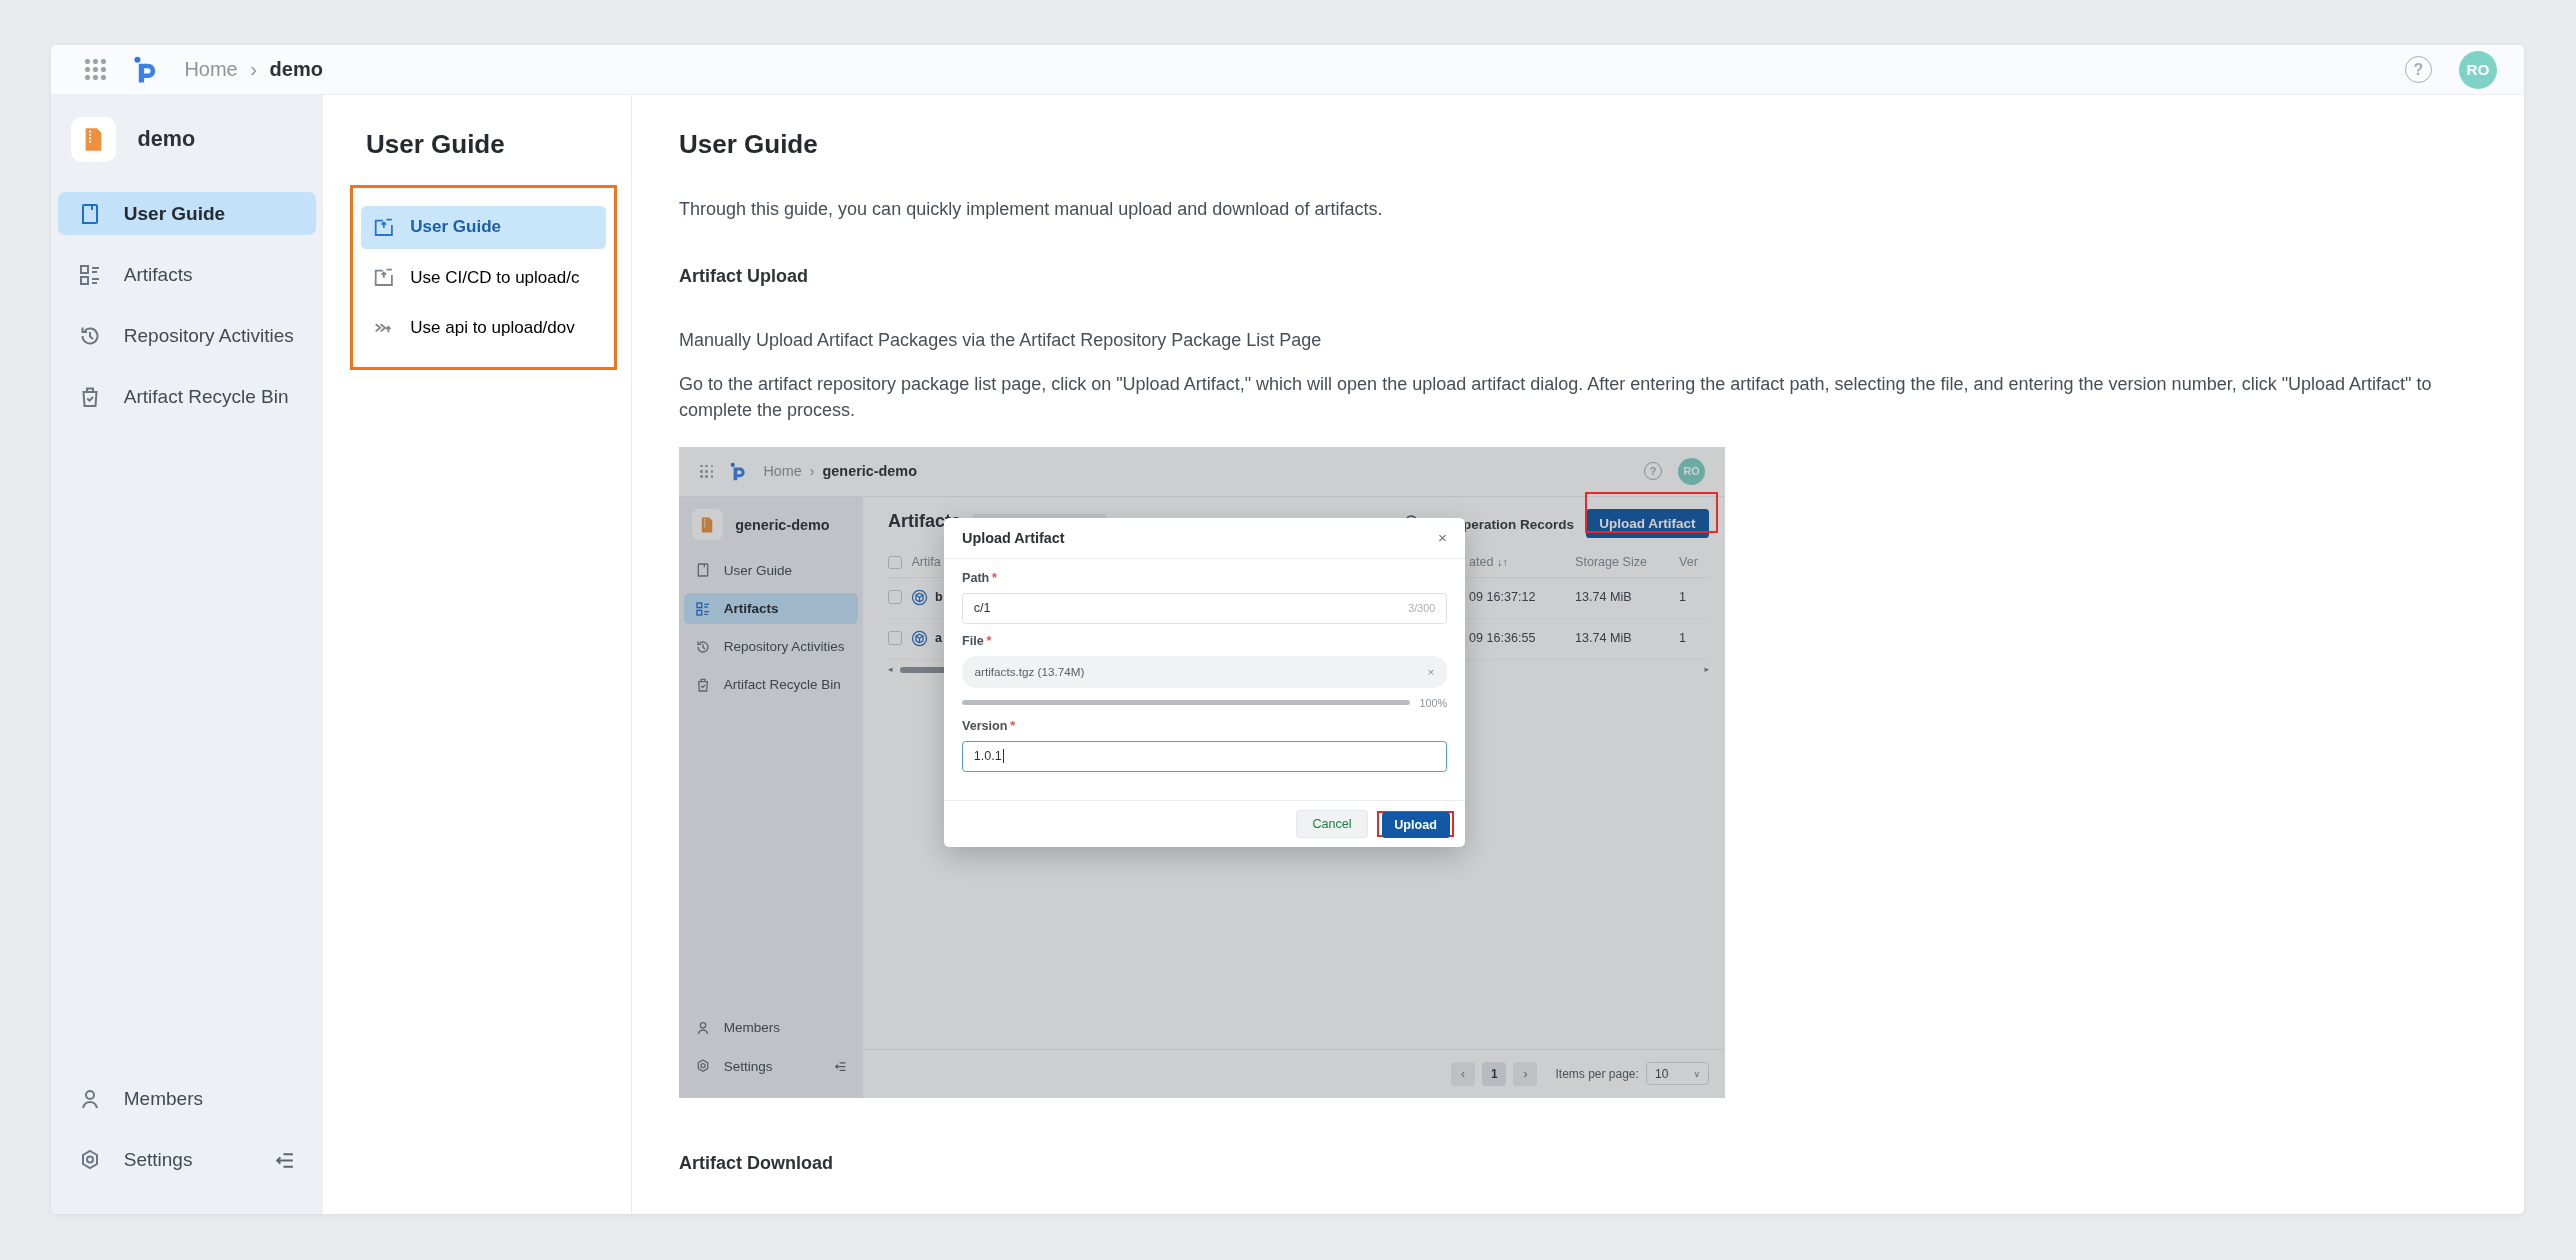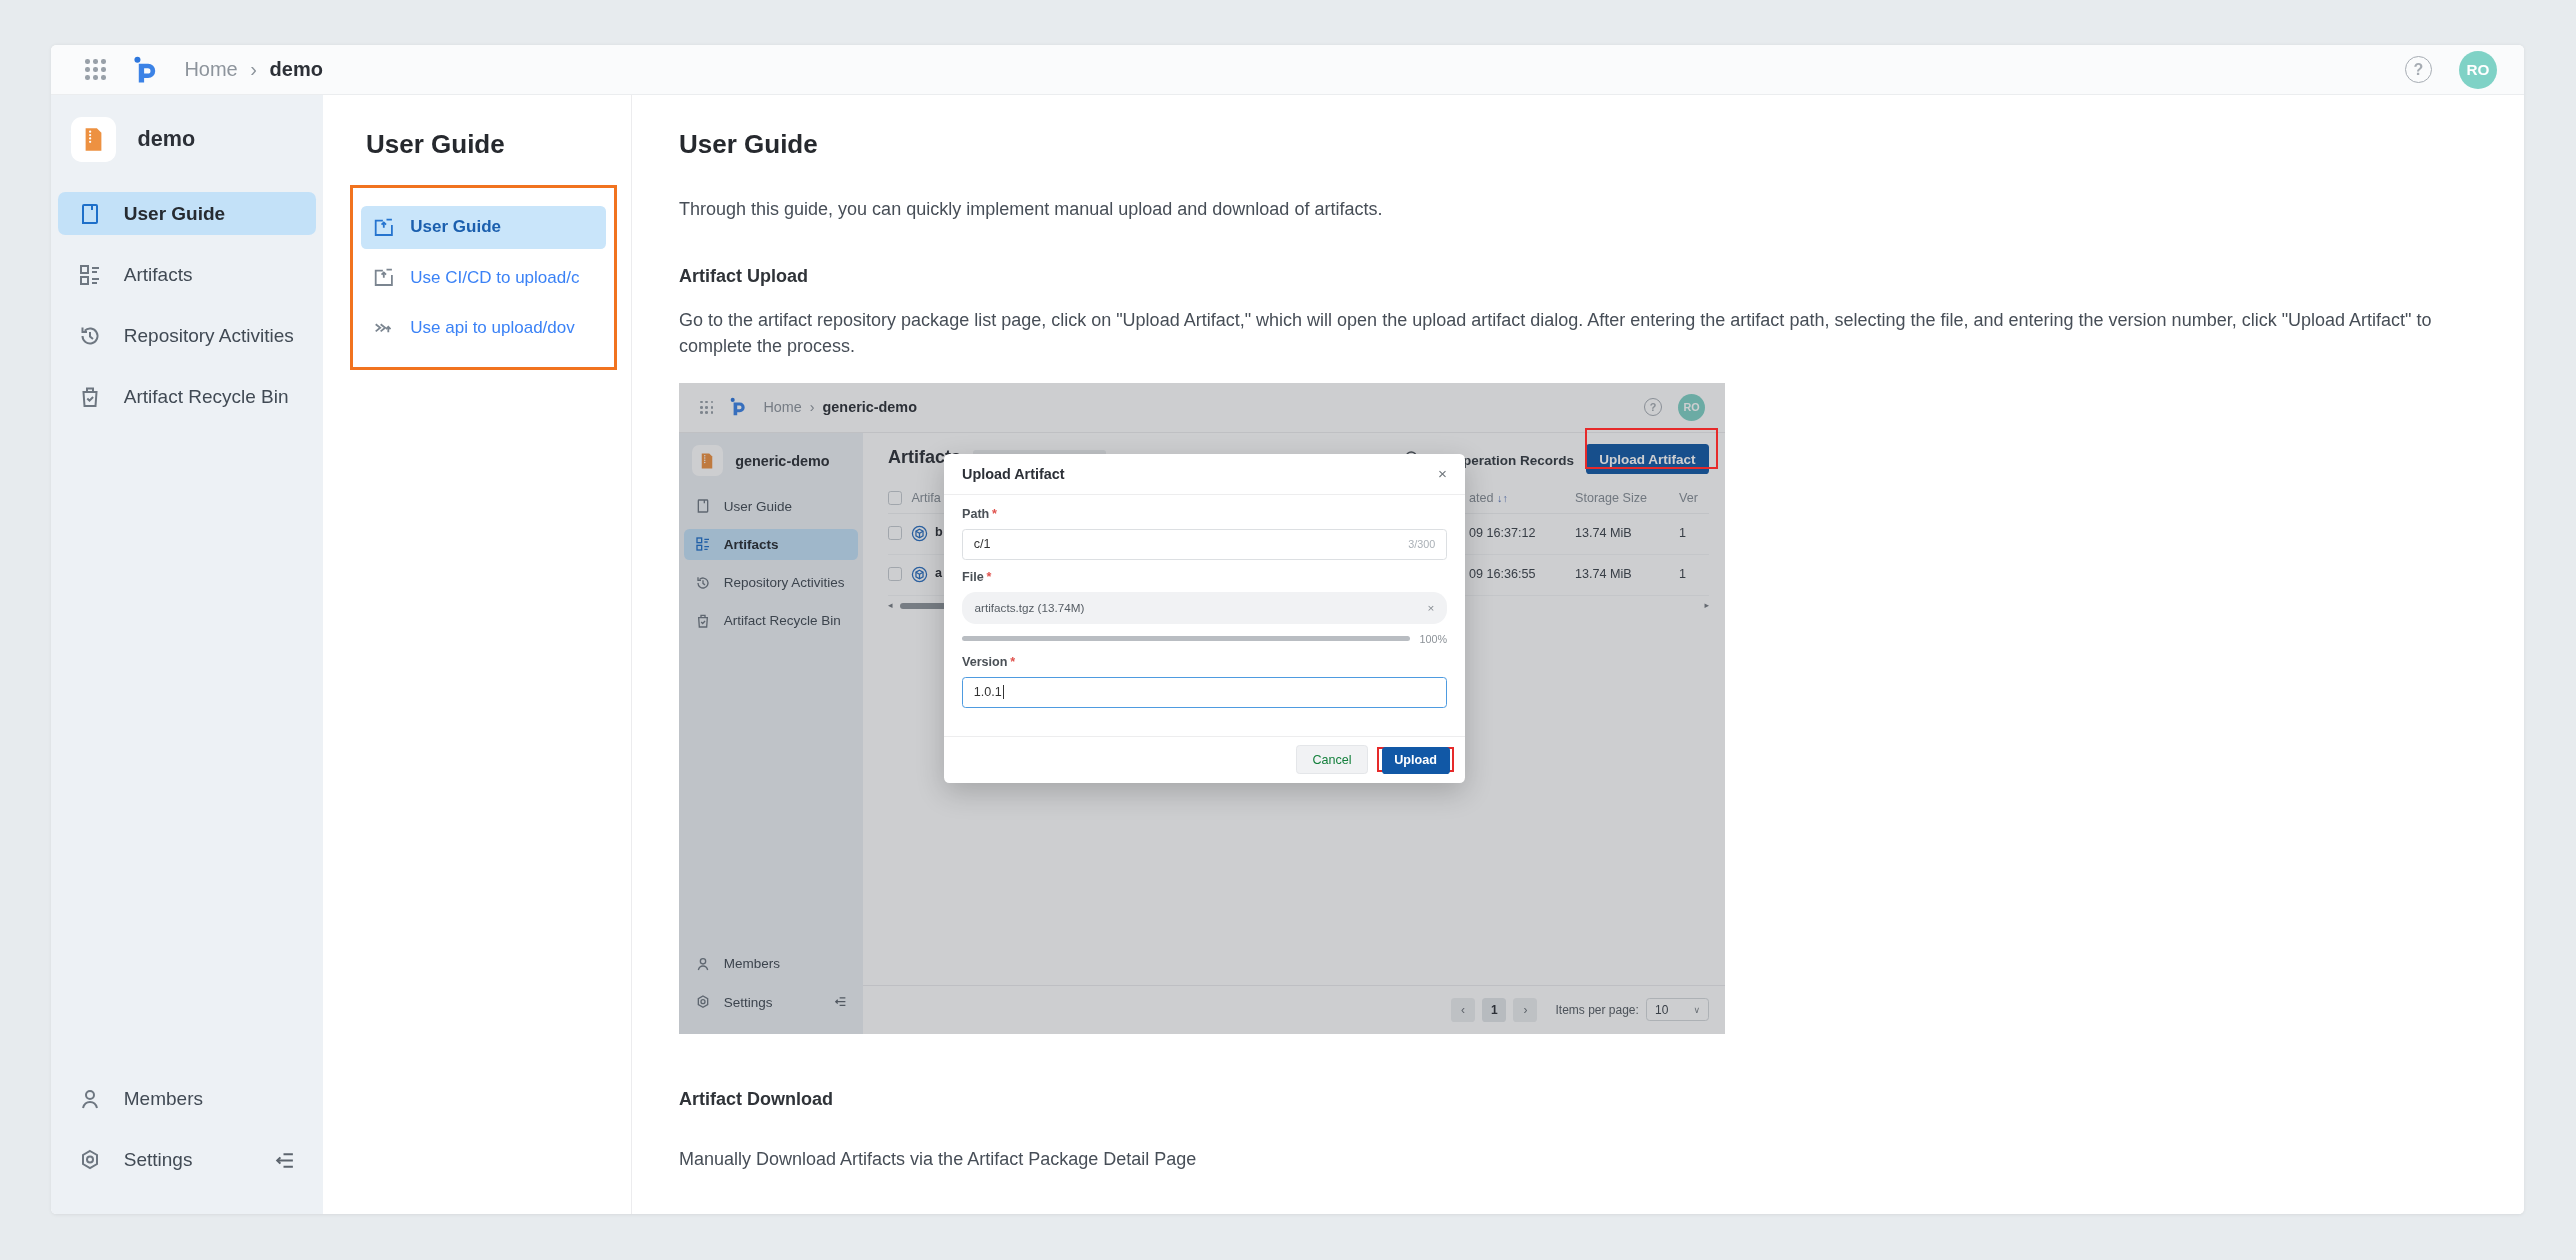--- a/index.html
+++ b/index.html
@@ -33,21 +33,21 @@
   .side-item.selected .icon { color:#1e6fc9; }
   .side-item.selected .lbl { font-weight:600; color:#262b31; }
   .side-spacer { flex:1; }
   .collapse { margin-left:auto; width:25px; height:25px; color:#5c646d; }
   .icon svg, .collapse svg { width:100%; height:100%; display:block; }
 
   
   .guide-panel { width:309px; border-right:0.9px solid #ececee; padding-top:34px; background:#fff; }
   .gp-title { font-size:26px; font-weight:700; color:#26292e; padding-left:43px; }
   .orange-box { margin:25px 14.4px 0 27px; border:3.6px solid #f1731f; padding:10.8px 8px; }
-  .gp-item { height:43px; border-radius:5.4px; display:flex; align-items:center; gap:16px; padding:0 11.7px; font-size:17px; color:#3b82f6; margin:7.2px 0; cursor:pointer; white-space:nowrap; overflow:hidden; }
+  .gp-item { height:43px; border-radius:5.4px; display:flex; align-items:center; gap:16px; padding:0 11.7px; font-size:17px; color:#000000; margin:7.2px 0; cursor:pointer; white-space:nowrap; overflow:hidden; }
   .gp-item .icon { width:21.6px; height:21.6px; color:#7b8590; flex:0 0 21.6px; }
   .gp-item.selected { background:#c9e5fa; color:#1b5fae; font-weight:700; }
   .gp-item.selected .icon { color:#2574cf; }
 
   
   .content { flex:1; padding:34px 54px 0 47px; overflow:hidden; background:#fff; }
   .page-title { font-size:26px; font-weight:700; color:#26292e; }
   .para { font-size:18px; color:#474e57; line-height:1.45; max-width:1837px; }
   .p-intro { margin-top:36px; }
   .p-bold { margin-top:41px; font-weight:700; color:#2f3338; }
@@ -285,20 +285,21 @@
             </span>
           <span>Use api to upload/dov</span>
         </div>
       </div>
     </aside>
 
     <main class="content">
       <h1 class="page-title">User Guide</h1>
       <p class="para p-intro">Through this guide, you can quickly implement manual upload and download of artifacts.</p>
       <p class="para p-bold">Artifact Upload</p>
+      <p class="para p-sub">Manually Upload Artifact Packages via the Artifact Repository Package List Page</p>
       <p class="para p-body">Go to the artifact repository package list page, click on "Upload Artifact," which will open the upload artifact dialog. After entering the artifact path, selecting the file, and entering the version number, click "Upload Artifact" to complete the process.</p>
 
       <figure class="shot">
 
         <div class="s-topbar">
           <div class="s-waffle">
               <i></i>
               <i></i>
               <i></i>
               <i></i>

